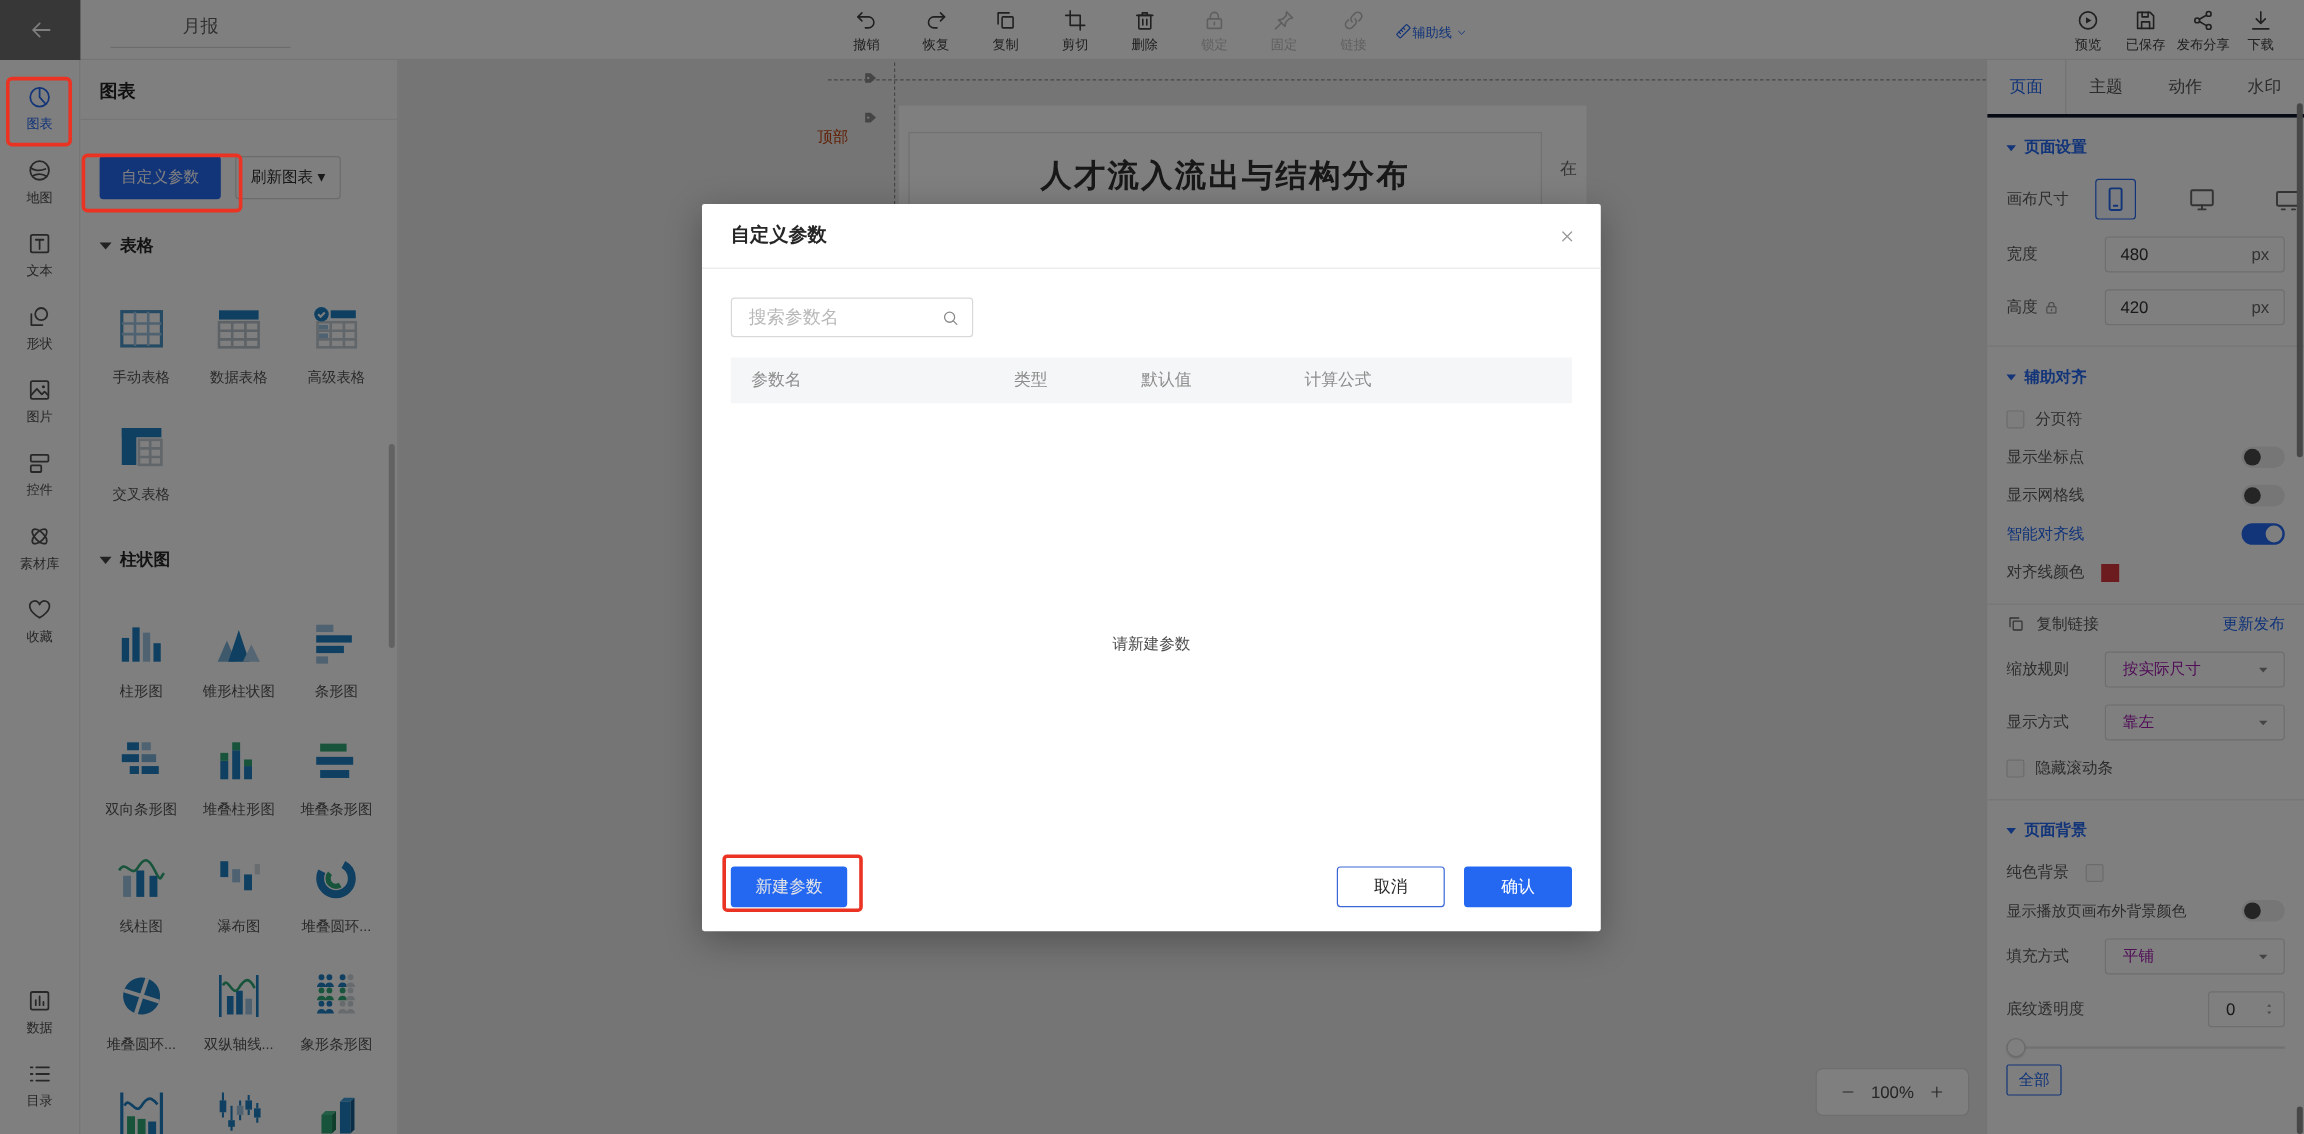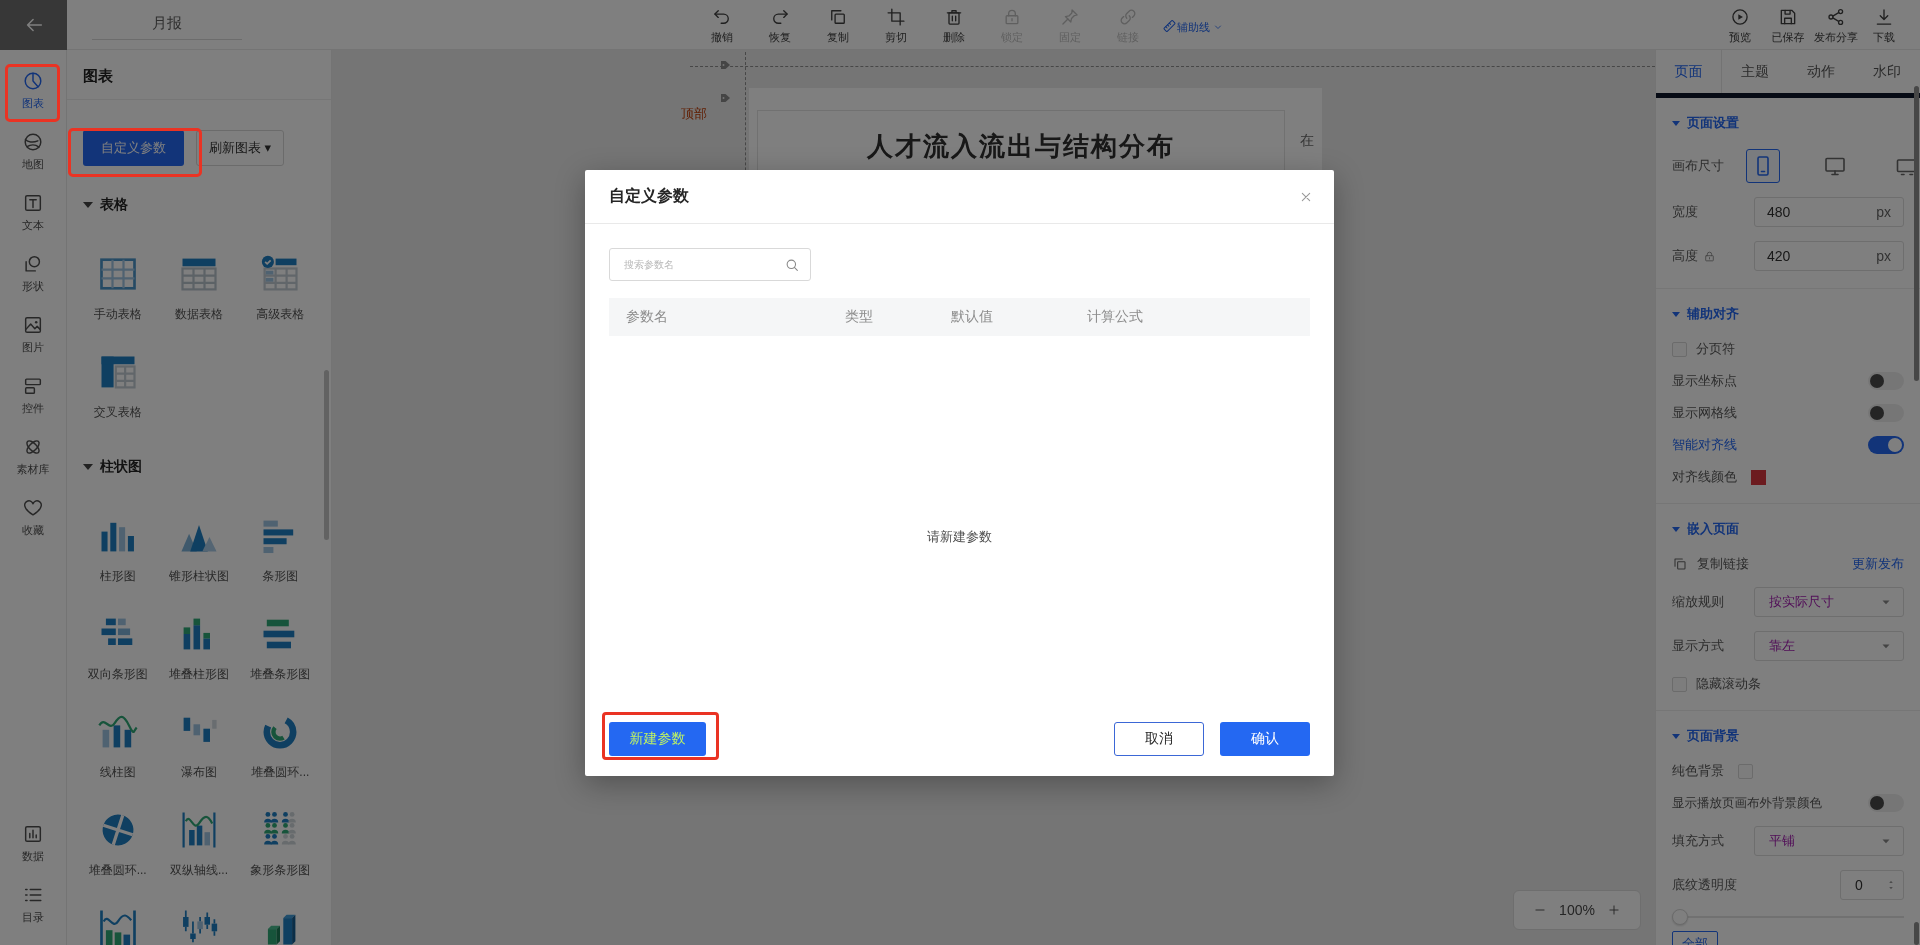--- a/index.html
+++ b/index.html
@@ -57,21 +57,21 @@
   #chart-title{margin-top:18px;text-align:center;font-size:26px;font-weight:bold;color:#303030;letter-spacing:2px;}
   .pill{position:absolute;height:15px;border-radius:8px;}
   #pill-1{left:19px;top:74px;width:98px;background:#46bdb4;}
   #pill-2{left:224px;top:74px;width:78px;background:#aeb5e9;}
   #canvas-side-text{position:absolute;left:551px;top:44px;display:flex;flex-direction:column;gap:19px;font-size:14px;color:#6b6b6b;}
   #zoom-ctrl{position:absolute;left:1181px;top:840px;width:128px;height:40px;background:#fff;border:1px solid #dcdcdc;border-radius:6px;display:flex;align-items:center;justify-content:center;gap:12px;color:#4a4a4a;font-size:14px;}
   #zoom-ctrl .icn{width:14px;height:14px;cursor:pointer;}
 
   
   #rightpanel{position:absolute;left:1655px;top:50px;width:265px;height:895px;background:#fff;border-left:1px solid #e9e9e9;overflow:hidden;z-index:4;}
-  #rp-tabs{display:flex;height:48px;border-bottom:5px solid #0f172a;}
+  #rp-tabs{display:flex;height:48px;border-bottom:3px solid #0f172a;}
   .rp-tab{width:66px;display:flex;align-items:center;justify-content:center;font-size:14px;color:#555;cursor:pointer;}
   .rp-tab.active{color:#2468f2;border-right:1px solid #e6e6e6;}
   .rp-sec-h{display:flex;align-items:center;gap:7px;padding:16px 16px 10px;font-size:13px;font-weight:bold;color:#2468f2;cursor:pointer;}
   .rp-sec-h .tri-down{border-top-color:#2468f2;border-left-width:4px;border-right-width:4px;border-top-width:5px;}
   .rp-row{display:flex;align-items:center;padding:7px 16px;font-size:13px;color:#5a5a5a;}
   .rp-row .grow{flex:1;}
   .rp-label{white-space:nowrap;}
   .rp-sec{border-bottom:1px solid #ececec;padding-bottom:10px;}
   .dev-icons{display:flex;gap:38px;margin-left:22px;align-items:center;}
   .dev{width:34px;height:34px;display:flex;align-items:center;justify-content:center;color:#666;cursor:pointer;}
@@ -98,29 +98,29 @@
   #rp-scroll{position:absolute;right:1px;top:36px;width:5px;height:295px;border-radius:3px;background:#8f8f8f;}
   #rp-scroll2{position:absolute;right:1px;top:872px;width:5px;height:23px;border-radius:3px;background:#8f8f8f;}
 
   
   #dim{position:absolute;inset:0;background:rgba(0,0,0,0.5);z-index:50;}
   #modal{position:absolute;left:585px;top:170px;width:749px;height:606px;background:#fff;border-radius:2px;box-shadow:0 8px 30px rgba(0,0,0,.3);z-index:100;}
   #modal-header{height:54px;display:flex;align-items:center;padding:0 20px 0 24px;border-bottom:1px solid #e9e9e9;}
   #modal-title{font-size:16px;font-weight:bold;color:#262626;}
   #modal-close{margin-left:auto;width:16px;height:16px;color:#999;cursor:pointer;}
   #modal-search{position:absolute;left:24px;top:78px;width:202px;height:33px;border:1px solid #d9d9d9;border-radius:3px;display:flex;align-items:center;padding:0 10px 0 12px;}
-  #modal-search input{border:none;outline:none;flex:1;font-size:10px;color:#333;width:100px;background:transparent;}
+  #modal-search input{border:none;outline:none;flex:1;font-size:15px;color:#333;width:100px;background:transparent;}
   #modal-search input::placeholder{color:#b8b8b8;}
   #modal-search .icn{width:16px;height:16px;color:#888;flex:none;cursor:pointer;}
   #modal-thead{position:absolute;left:24px;right:24px;top:128px;height:38px;background:#f5f6f7;display:flex;align-items:center;padding:0 17px;font-size:14px;color:#8c8c8c;}
   .th{white-space:nowrap;}
   #modal-empty{position:absolute;left:0;right:0;top:358px;text-align:center;font-size:13px;color:#4d4d4d;}
   #modal-footer{position:absolute;left:24px;right:24px;bottom:20px;height:34px;display:flex;align-items:center;}
   .m-btn{height:34px;border-radius:3px;font-size:14px;cursor:pointer;display:inline-flex;align-items:center;justify-content:center;}
-  #btn-new{background:#2468f2;color:#bef264;border:none;width:97px;}
+  #btn-new{background:#2468f2;color:#e5e5e5;border:none;width:97px;}
   #btn-cancel{margin-left:auto;width:90px;background:#fff;color:#262626;border:1px solid #3b67d6;}
   #btn-confirm{margin-left:16px;width:90px;background:#2468f2;color:#fff;border:none;}
   .anno{position:absolute;border:3px solid #ea3323;border-radius:5px;z-index:200;pointer-events:none;}
   #anno-rail{left:5px;top:64px;width:55px;height:58px;}
   #anno-param{left:68px;top:128px;width:134px;height:49px;}
   #anno-new{left:602px;top:712px;width:117px;height:48px;border-radius:4px;}
 </style>
 </head>
 <body>
 
@@ -768,24 +768,20 @@
             <span class="knob"></span>
           </span>
         </div>
       <div class="rp-row">
           <span class="rp-label">对齐线颜色</span>
           <span class="color-swatch"></span>
         </div>
     </div>
 
     <div class="rp-sec">
-      <div class="rp-sec-h">
-          <span class="tri-down"></span>
-          <span>嵌入页面</span>
-        </div>
       <div class="rp-row">
         <span class="icn" style="width:16px;height:16px;color:#666;margin-right:9px;">
             <svg viewBox="0 0 24 24" fill="none" stroke="currentColor" stroke-width="1.6" stroke-linecap="round" stroke-linejoin="round">
               <rect x="8.5" y="8.5" width="11" height="11" rx="1"></rect>
               <path d="M15.5 4.5h-11v11"></path>
             </svg>
           </span>
         <span class="rp-label">复制链接</span>
         <span class="grow"></span>
         <span class="blue-link">更新发布</span>

